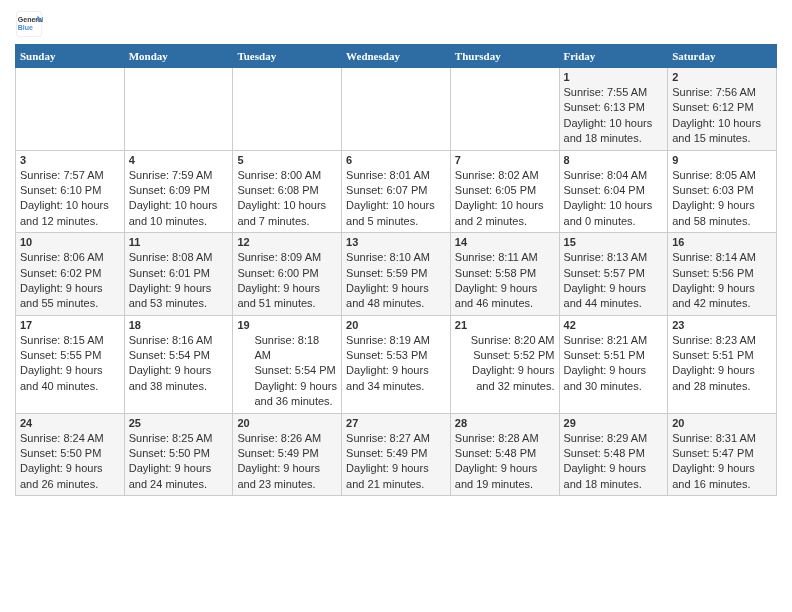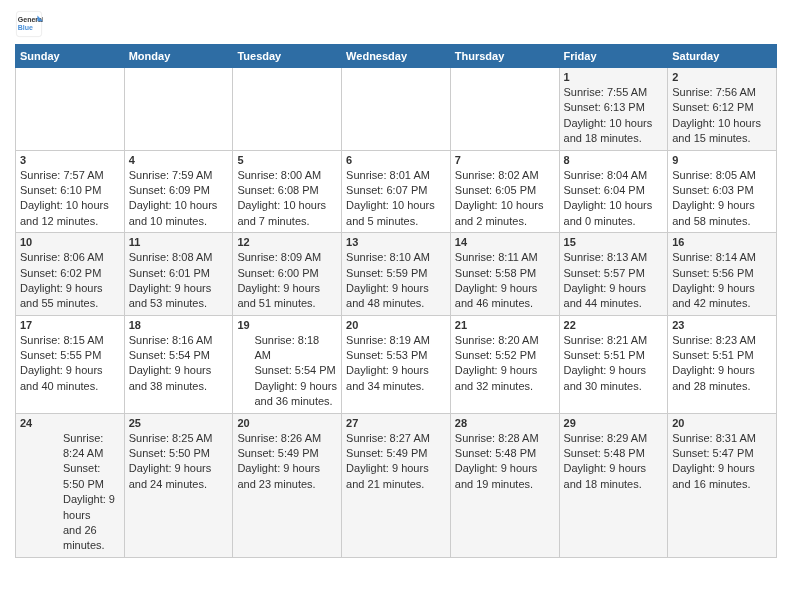--- a/index.html
+++ b/index.html
@@ -47,20 +47,21 @@
       table-layout: fixed;
     }
     thead tr th {
       background-color: #2e6da4;
       color: white;
       font-size: 11px;
       font-weight: bold;
       padding: 5px 4px;
       text-align: left;
       border: 1px solid #2e6da4;
+      font-family: Liberation Serif, serif;
     }
     tbody tr td {
       border: 1px solid #ccc;
       vertical-align: top;
       padding: 3px 4px;
       font-size: 9.5px;
       color: #333;
       height: 80px;
       background: #fff;
     }
@@ -261,44 +262,44 @@
           </td>
           <td>
             <span class="day-num">20</span>
             <div class="cell-content" style="white-space: pre-line;">Sunrise: 8:19 AM
 Sunset: 5:53 PM
 Daylight: 9 hours
 and 34 minutes.</div>
           </td>
           <td>
             <span class="day-num">21</span>
-            <div class="cell-content" style="white-space: pre-line;">Sunrise: 8:20 AM
+            <div class="cell-content" style="white-space: pre-line; text-align: right;">Sunrise: 8:20 AM
 Sunset: 5:52 PM
 Daylight: 9 hours
 and 32 minutes.</div>
           </td>
           <td>
-            <span class="day-num">22</span>
+            <span class="day-num">42</span>
             <div class="cell-content" style="white-space: pre-line;">Sunrise: 8:21 AM
 Sunset: 5:51 PM
 Daylight: 9 hours
 and 30 minutes.</div>
           </td>
           <td>
             <span class="day-num">23</span>
             <div class="cell-content" style="white-space: pre-line;">Sunrise: 8:23 AM
 Sunset: 5:51 PM
 Daylight: 9 hours
 and 28 minutes.</div>
           </td>
         </tr>
         <tr>
           <td>
             <span class="day-num">24</span>
-            <div class="cell-content" style="white-space: pre-line; margin-left: 43px;">Sunrise: 8:24 AM
+            <div class="cell-content" style="white-space: pre-line;">Sunrise: 8:24 AM
 Sunset: 5:50 PM
 Daylight: 9 hours
 and 26 minutes.</div>
           </td>
           <td>
             <span class="day-num">25</span>
             <div class="cell-content" style="white-space: pre-line;">Sunrise: 8:25 AM
 Sunset: 5:50 PM
 Daylight: 9 hours
 and 24 minutes.</div>

